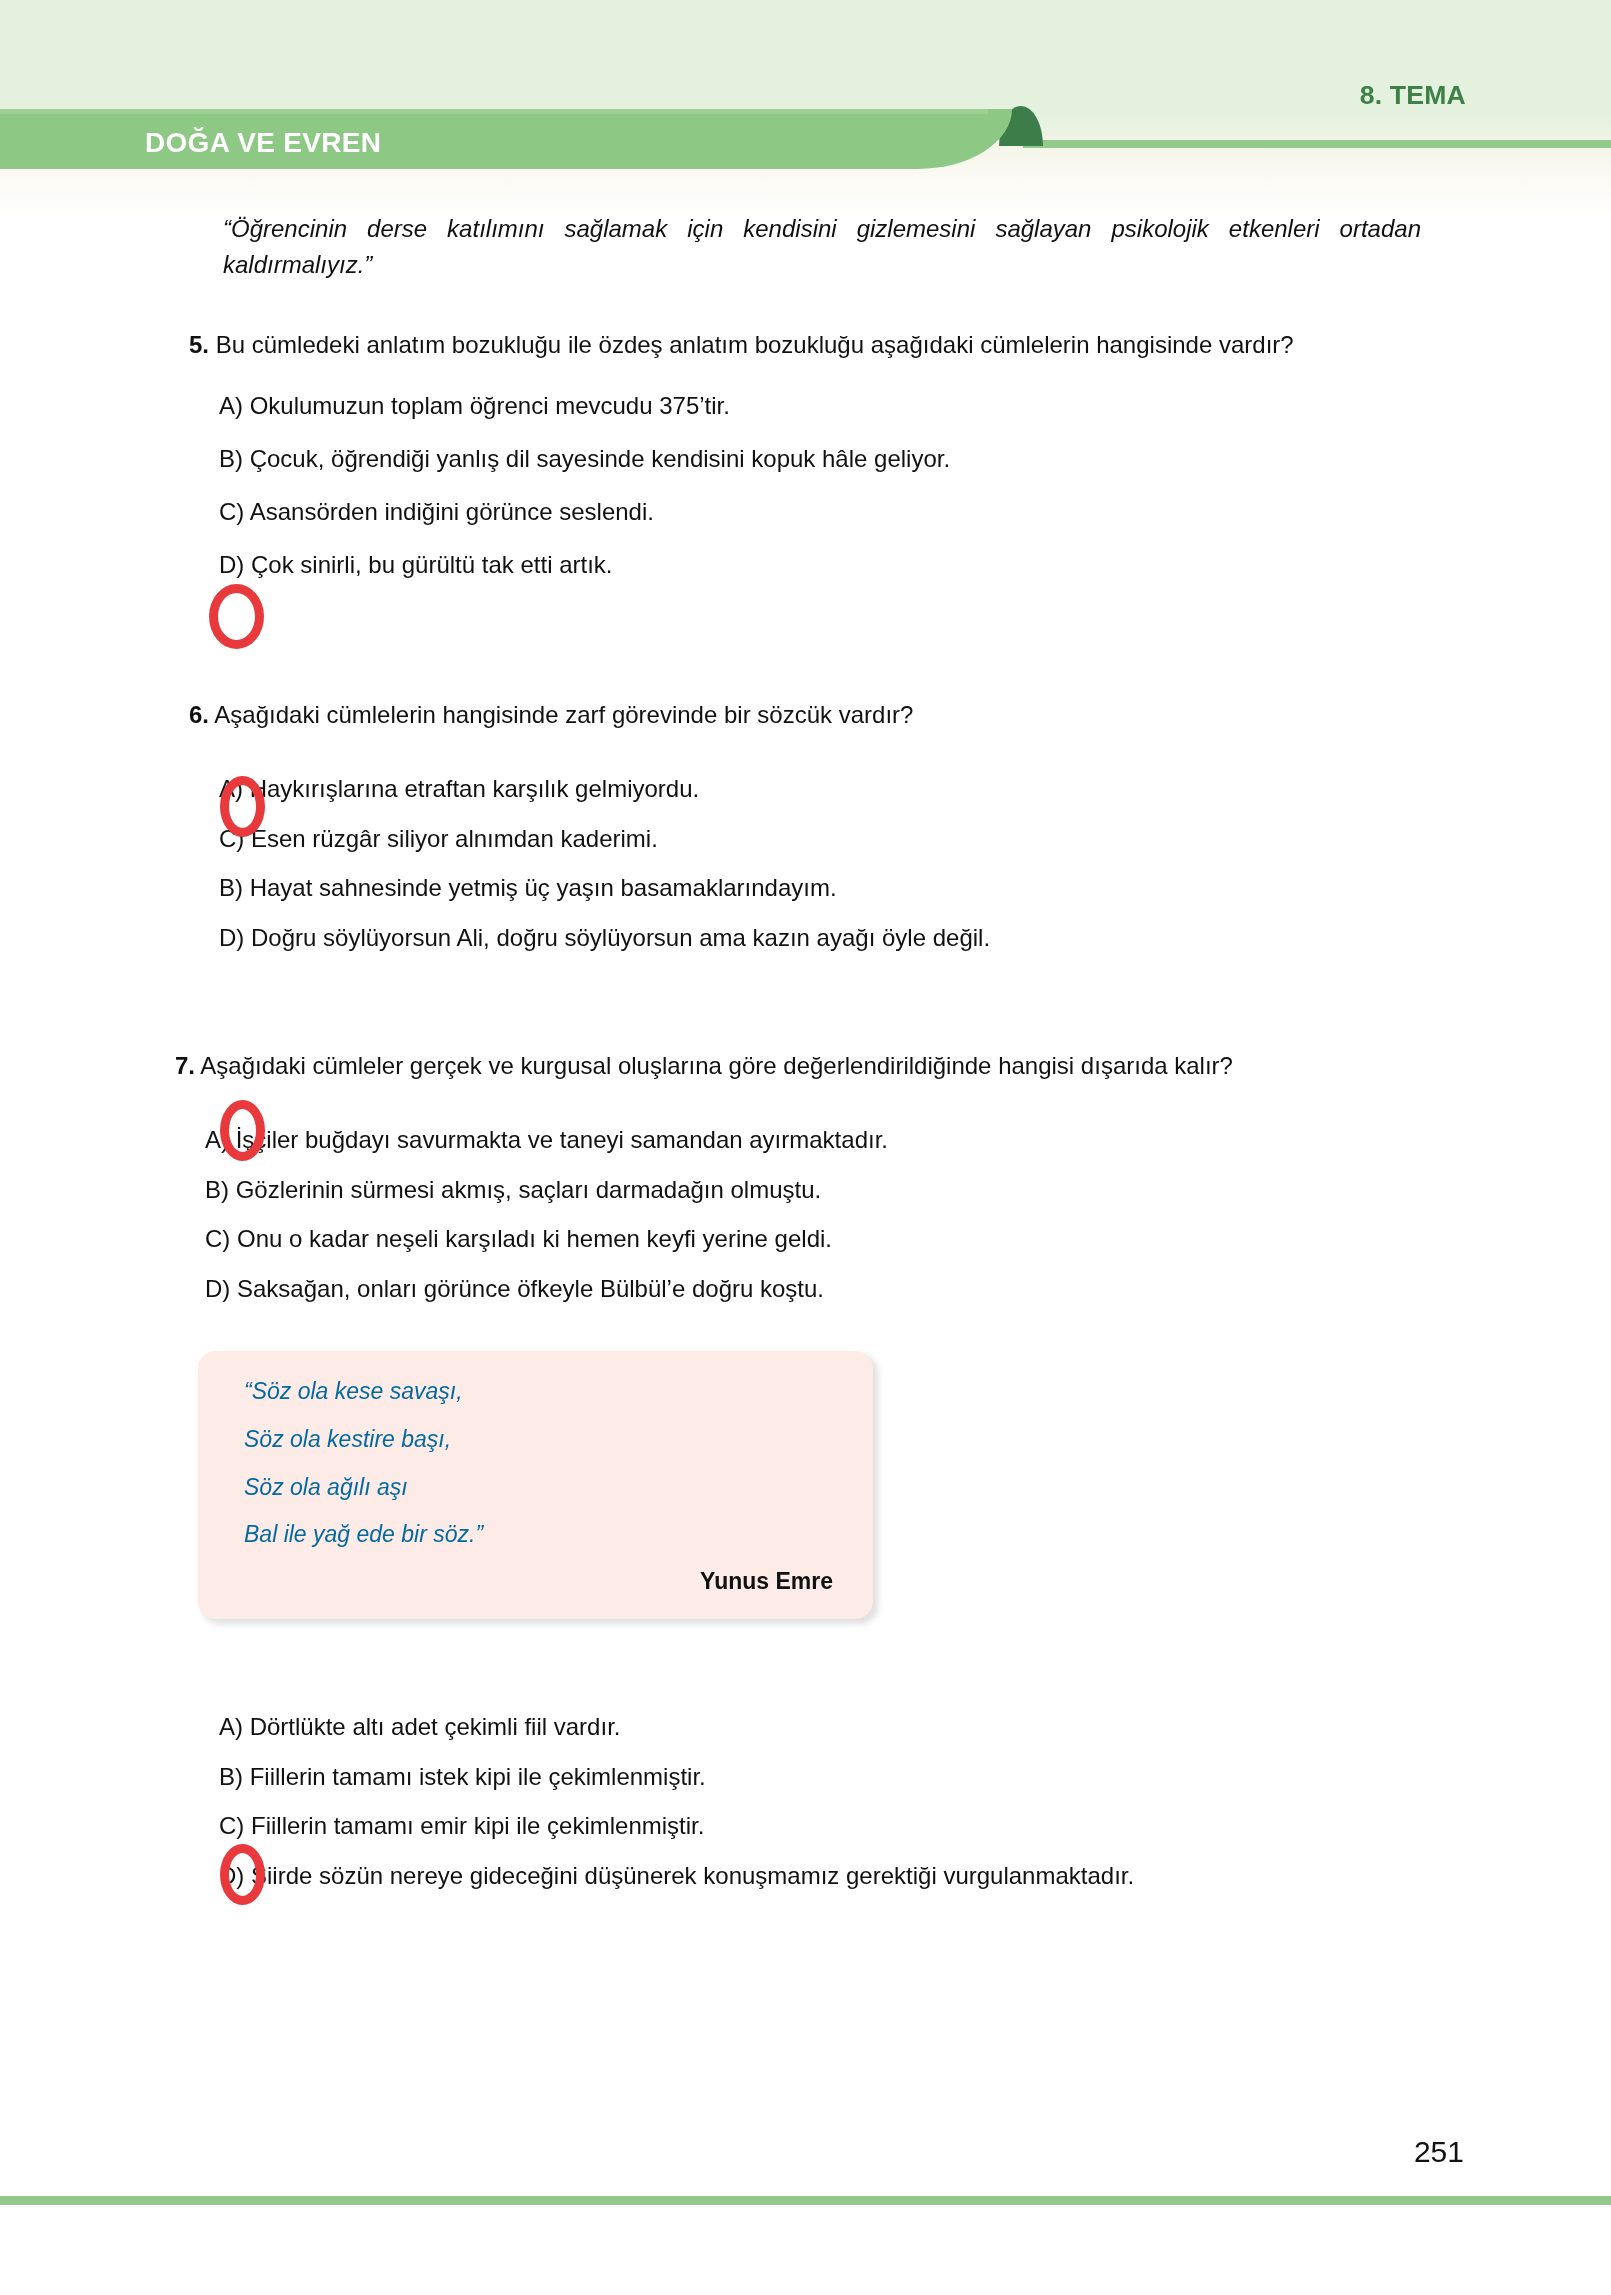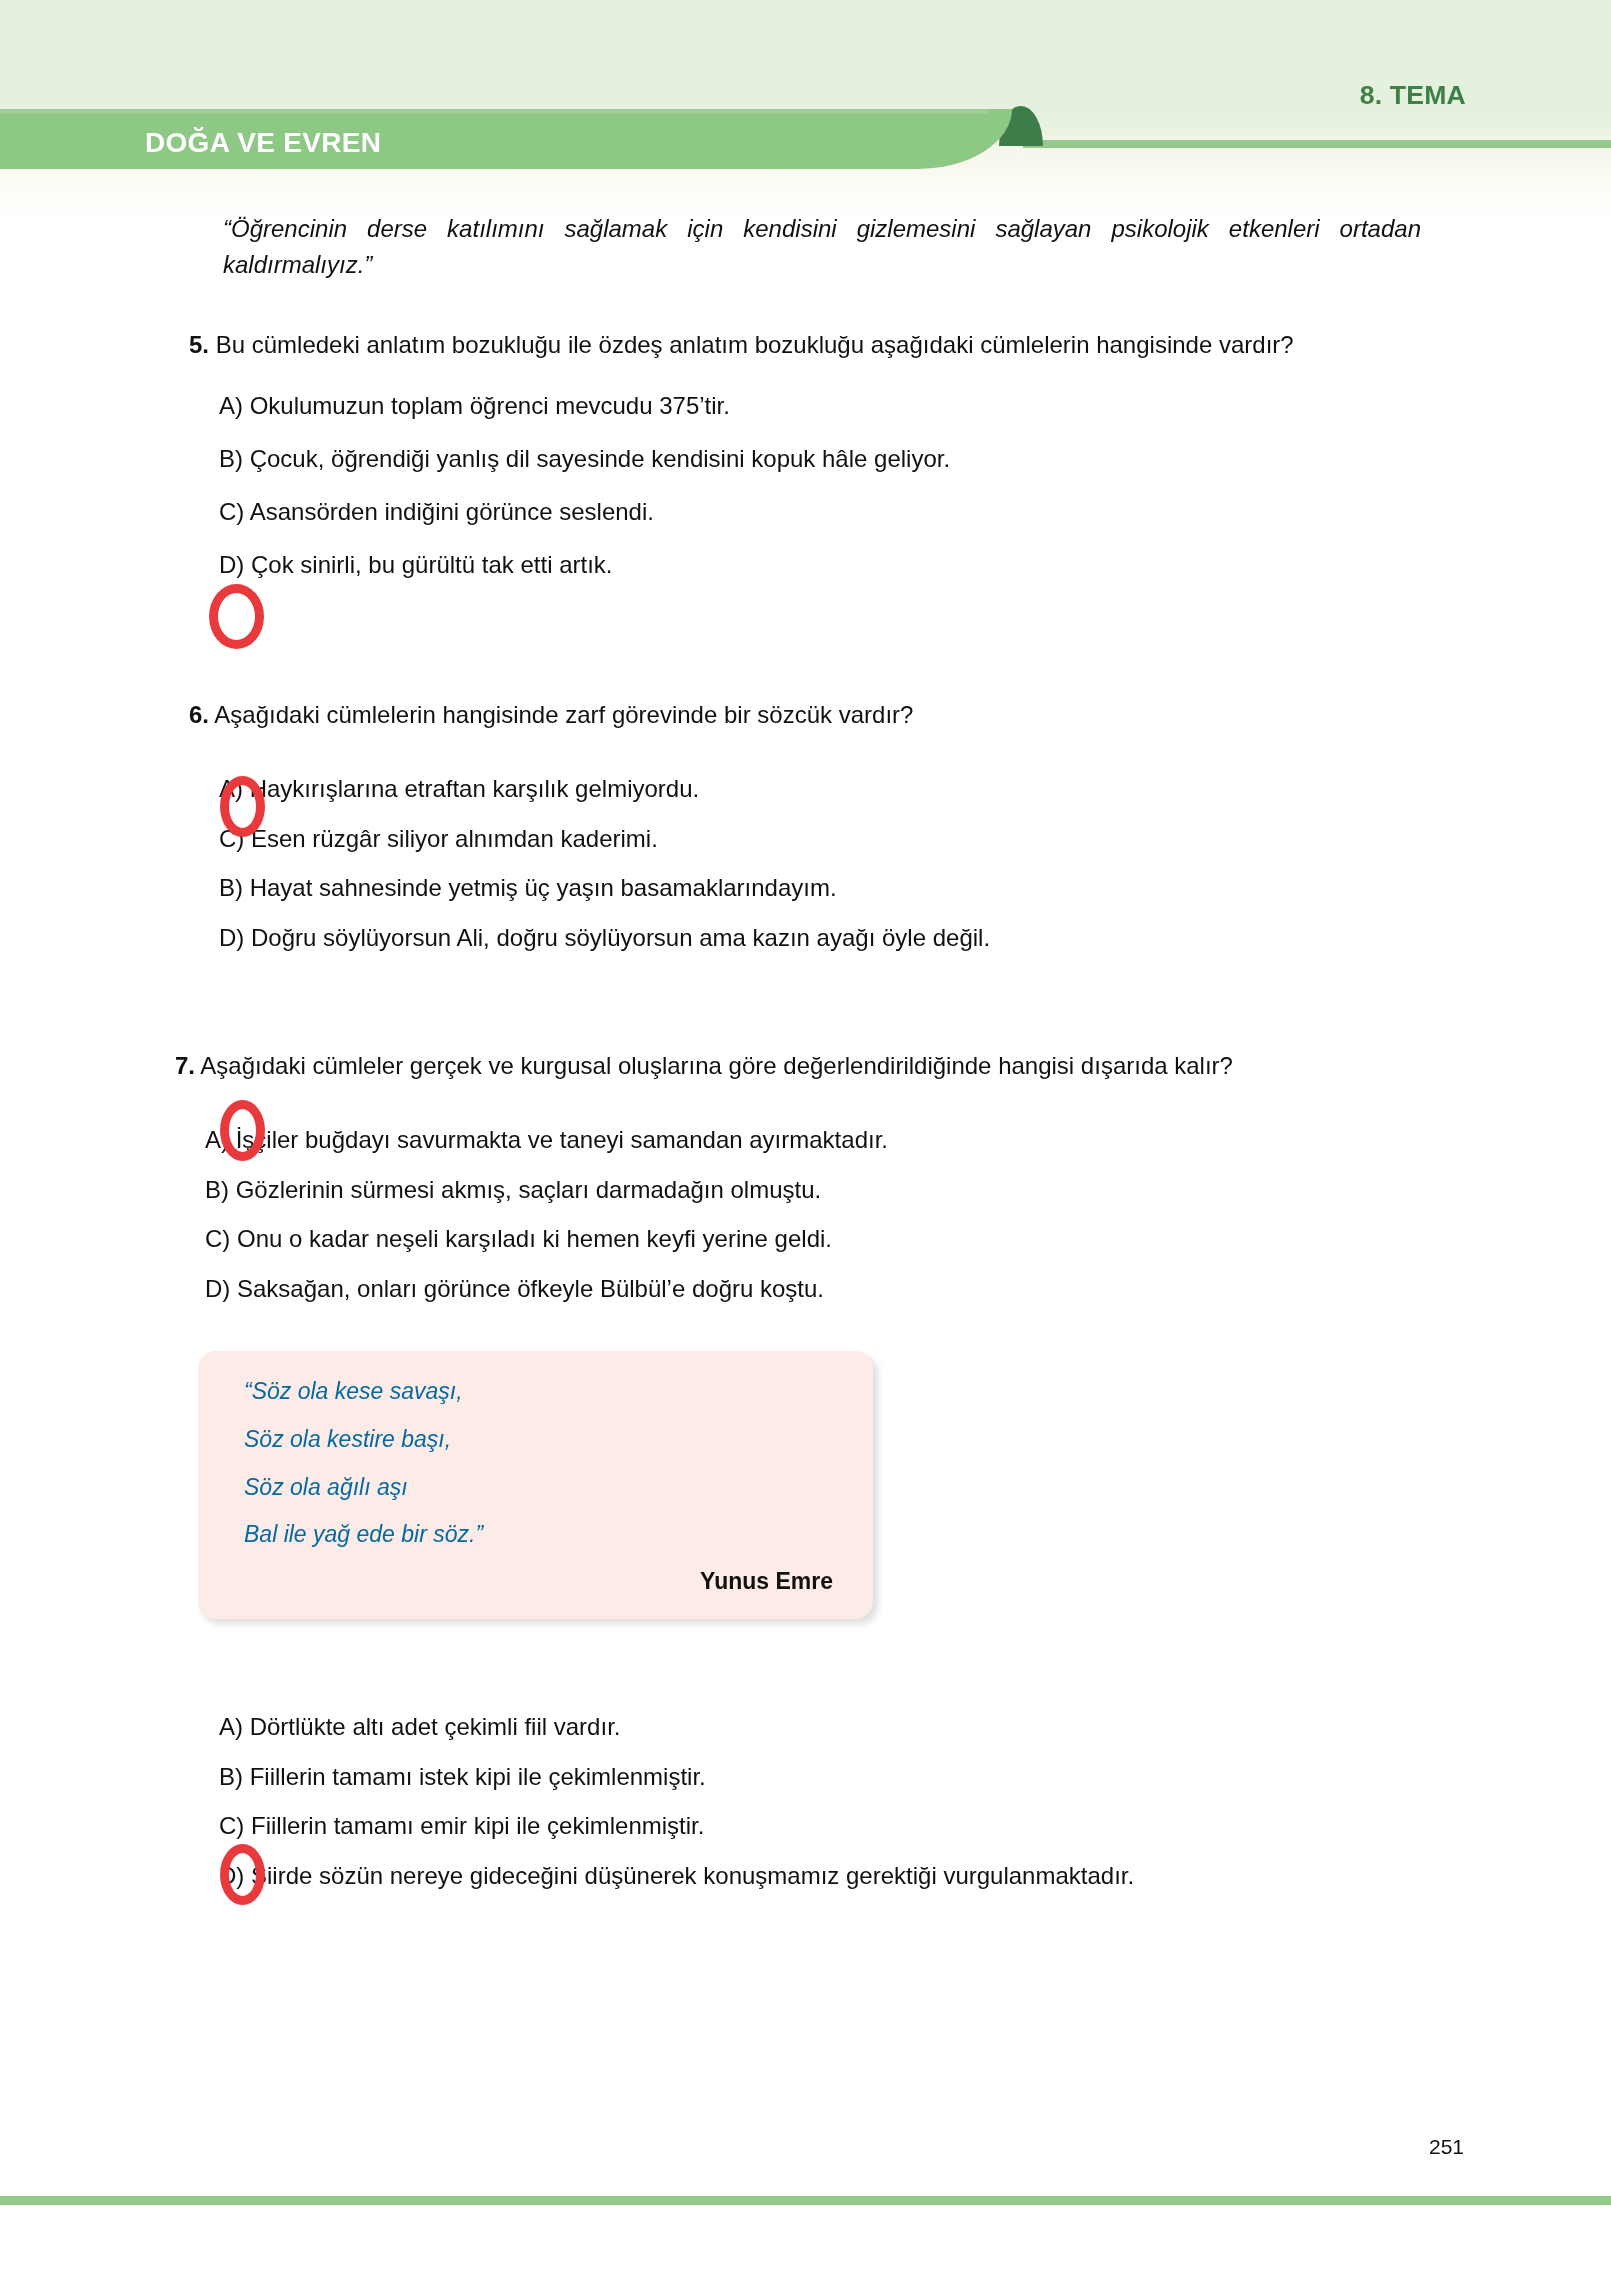--- a/index.html
+++ b/index.html
@@ -185,21 +185,21 @@
     color: #111111;
     white-space: nowrap;
     text-align: right;
   }
 
   
   .page-number {
     position: absolute;
     right: 147px;
     top: 2135px;
-    font-size: 21px;
+    font-size: 30px;
     color: #111111;
   }
   .footer-rule {
     position: absolute;
     left: 0;
     top: 2196px;
     width: 1611px;
     height: 8.9px;
     background: #93c98a;
   }

